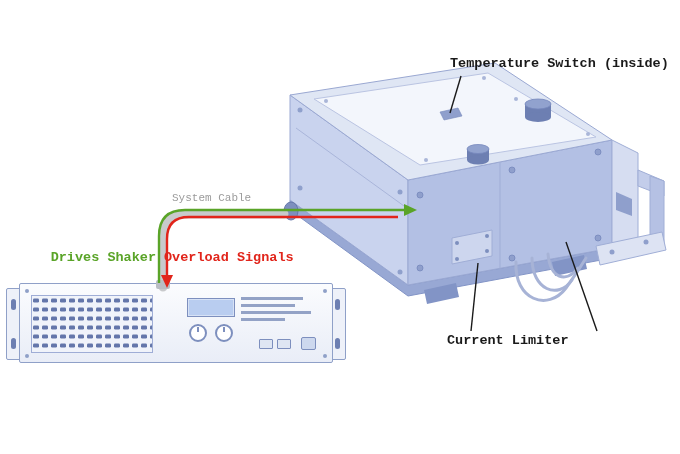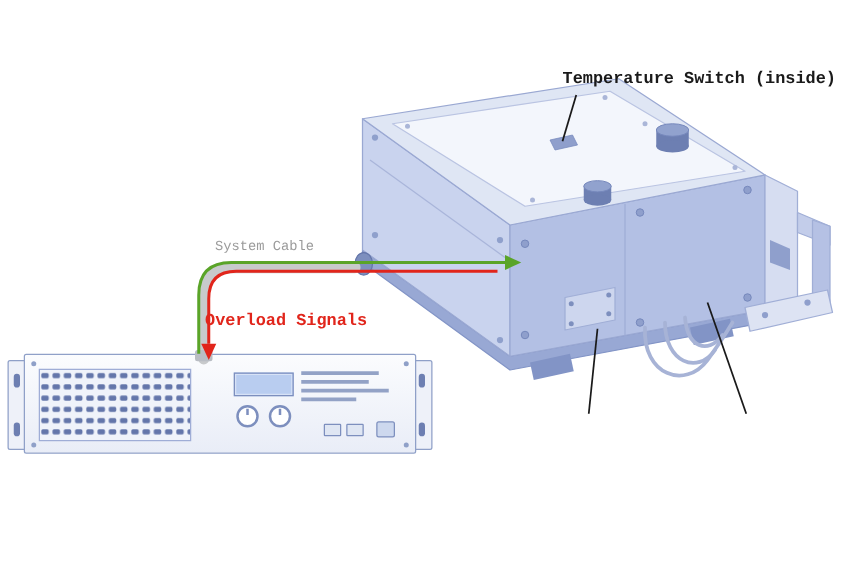--- a/index.html
+++ b/index.html
@@ -184,15 +184,17 @@
 
     <g>
       <line class="leader" x1="461" y1="76" x2="450" y2="113"></line>
       <line class="leader" x1="471" y1="331" x2="478" y2="263"></line>
       <line class="leader" x1="597" y1="331" x2="566" y2="242"></line>
     </g>
   </svg>
 
   <div class="lbl" style="left:450px;top:56px">Temperature Switch (inside)</div>
   <div class="lbl lbl-gray" style="left:172px;top:192px">System Cable</div>
+  <div class="lbl lbl-green" style="right:524px;top:250px">Drives Shaker</div>
   <div class="lbl lbl-red" style="left:164px;top:250px">Overload Signals</div>
+  <div class="lbl" style="left:447px;top:333px">Current Limiter</div>
 
 </div>
 
 </body></html>

